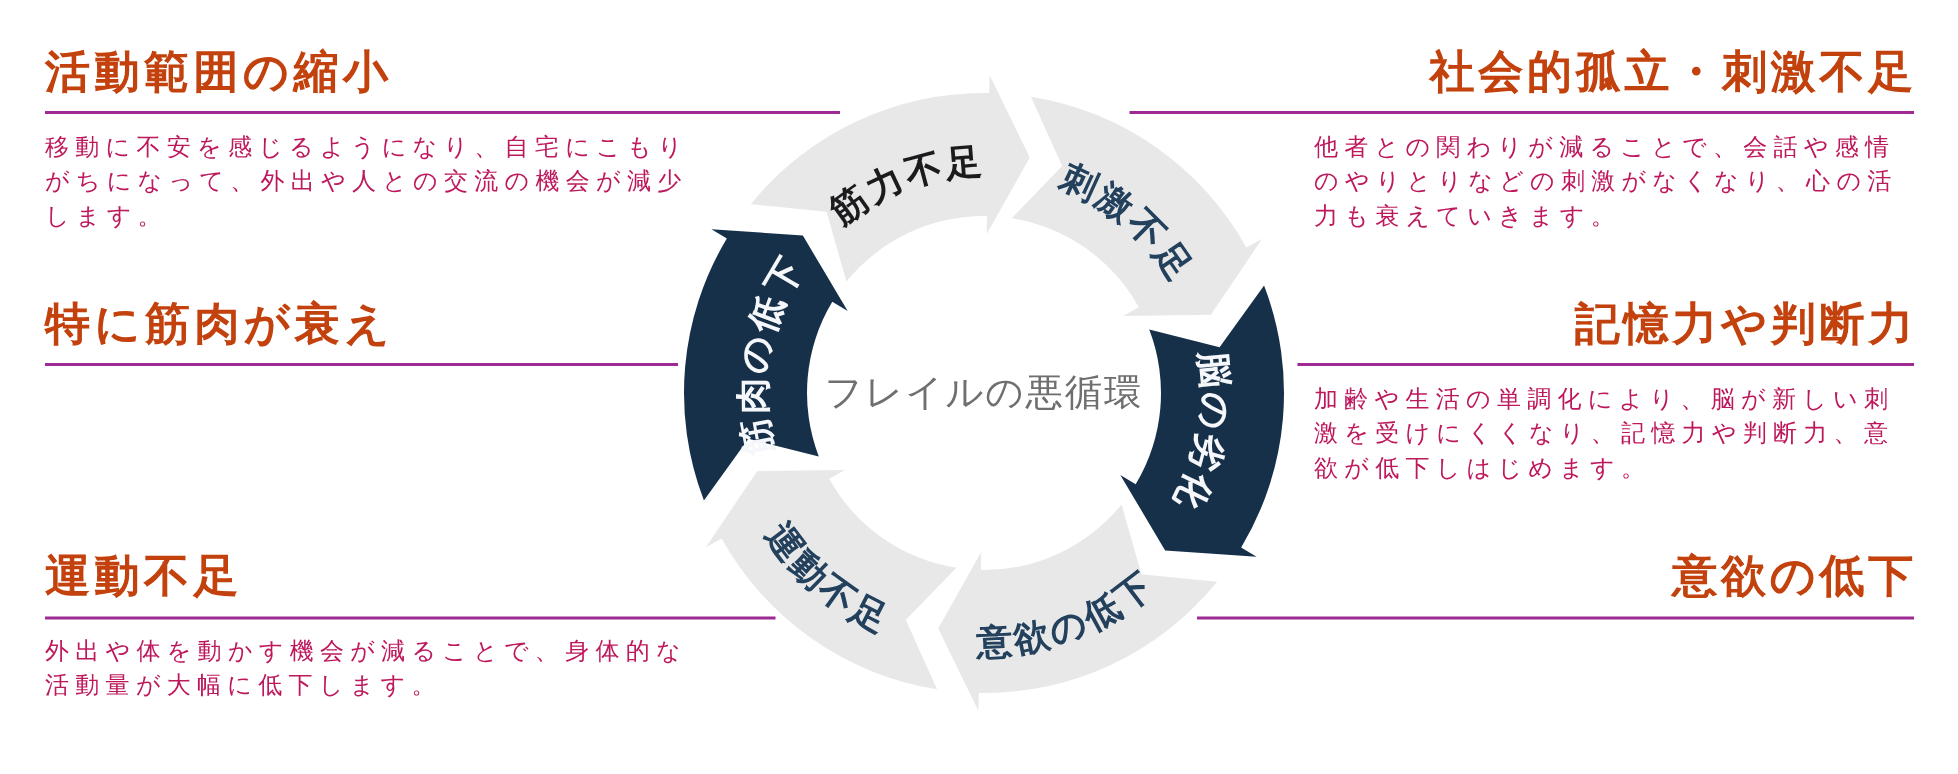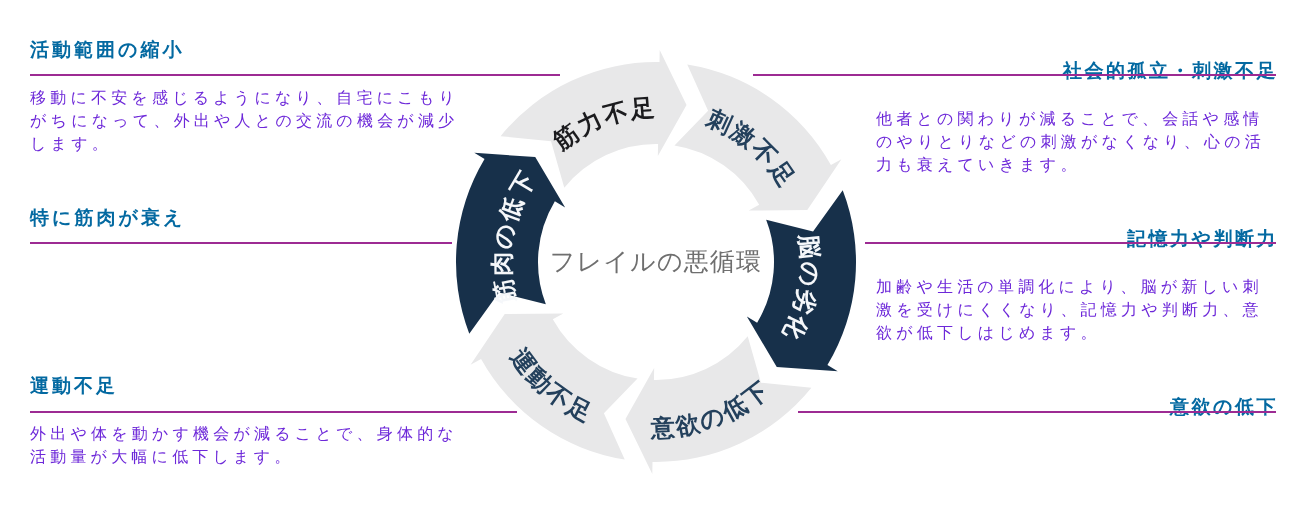--- a/index.html
+++ b/index.html
@@ -3,30 +3,30 @@
 <meta charset="utf-8">
 <style>
   html,body{margin:0;padding:0;}
   body{
     width:1305px;height:516px;position:relative;overflow:hidden;
     background:#ffffff;
     font-family:"DejaVu Sans","Liberation Sans",sans-serif;
   }
   .section{position:absolute;}
   .section h2{
-    margin:0;font-size:19px;line-height:30px;font-weight:bold;
-    color:#0369a1;letter-spacing:3px;
+    margin:0;font-size:30px;line-height:30px;font-weight:bold;
+    color:#c2410c;letter-spacing:3px;
   }
   .section .body{
-    margin:22px 0 0 0;font-size:16px;line-height:23px;color:#6d28d9;
+    margin:22px 0 0 0;font-size:16px;line-height:23px;color:#be185d;
     letter-spacing:4.2px;
   }
   .left-col{left:30px;width:432px;}
   .right-col{left:876px;width:402px;}
-  .right-col h2{text-align:right;letter-spacing:2.5px;margin-top:21px;}
+  .right-col h2{text-align:right;letter-spacing:2.5px;}
   .row1{top:34px;}
   .row2{top:202px;}
   .row3{top:370px;}
   .underline{
     position:absolute;height:2px;background:#9d2b93;
   }
   #cycle-wrap{position:absolute;left:440px;top:46px;width:432px;height:432px;}
   #center-label{
     font-size:12.5px;fill:#6f6f6f;letter-spacing:0.6px;font-weight:normal;
   }

